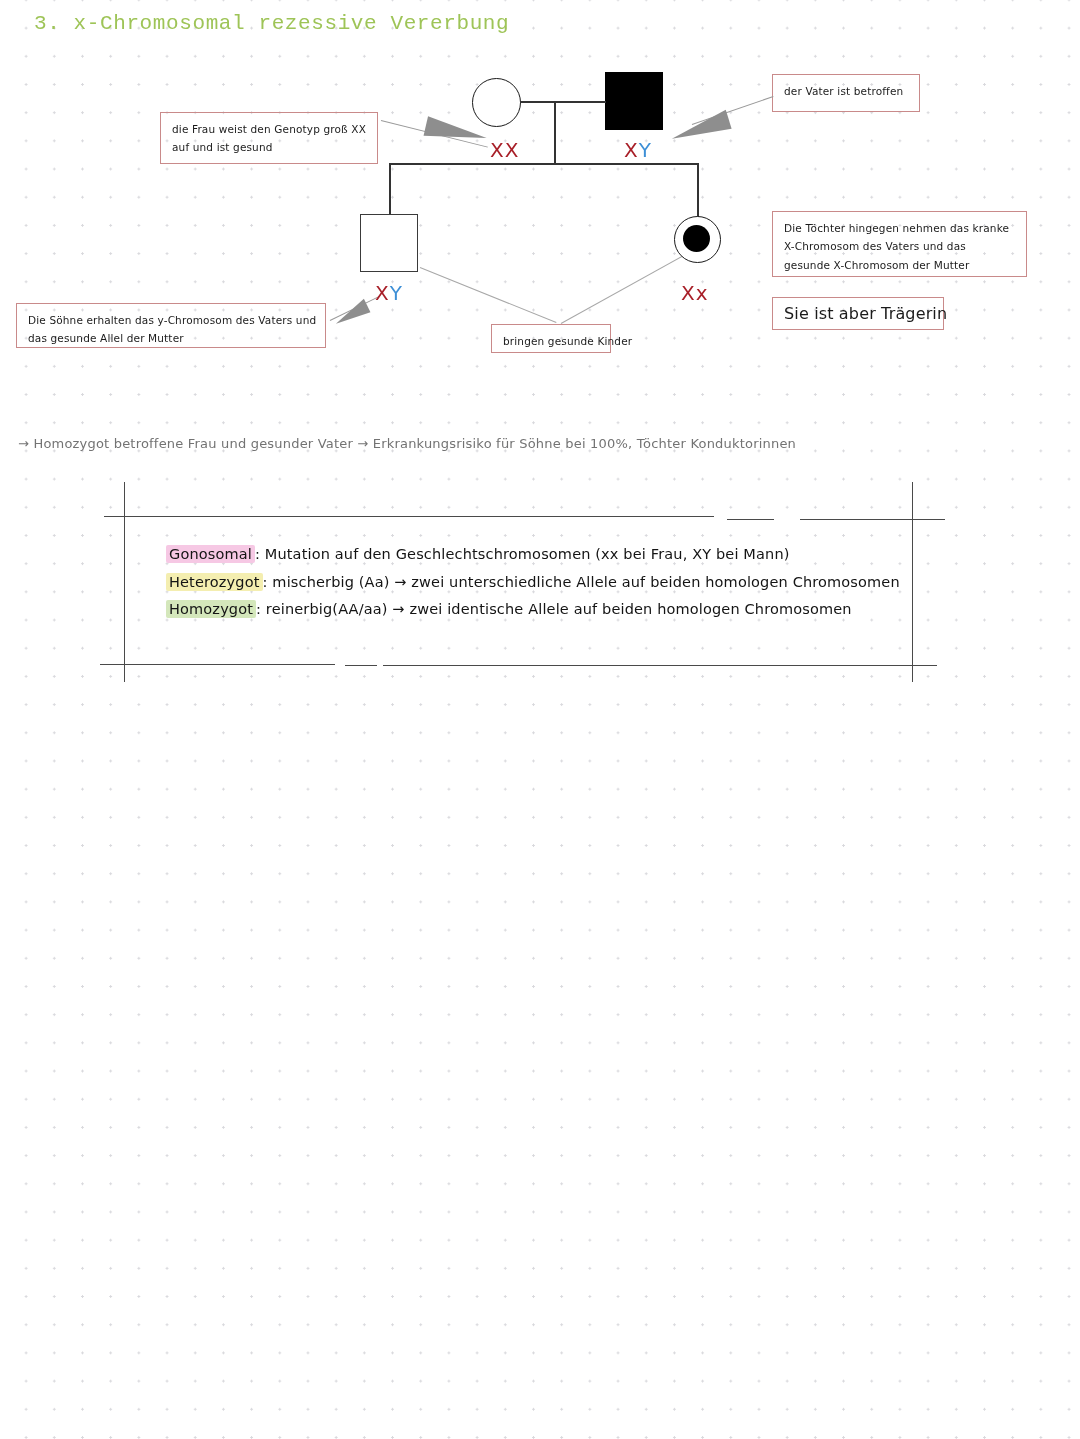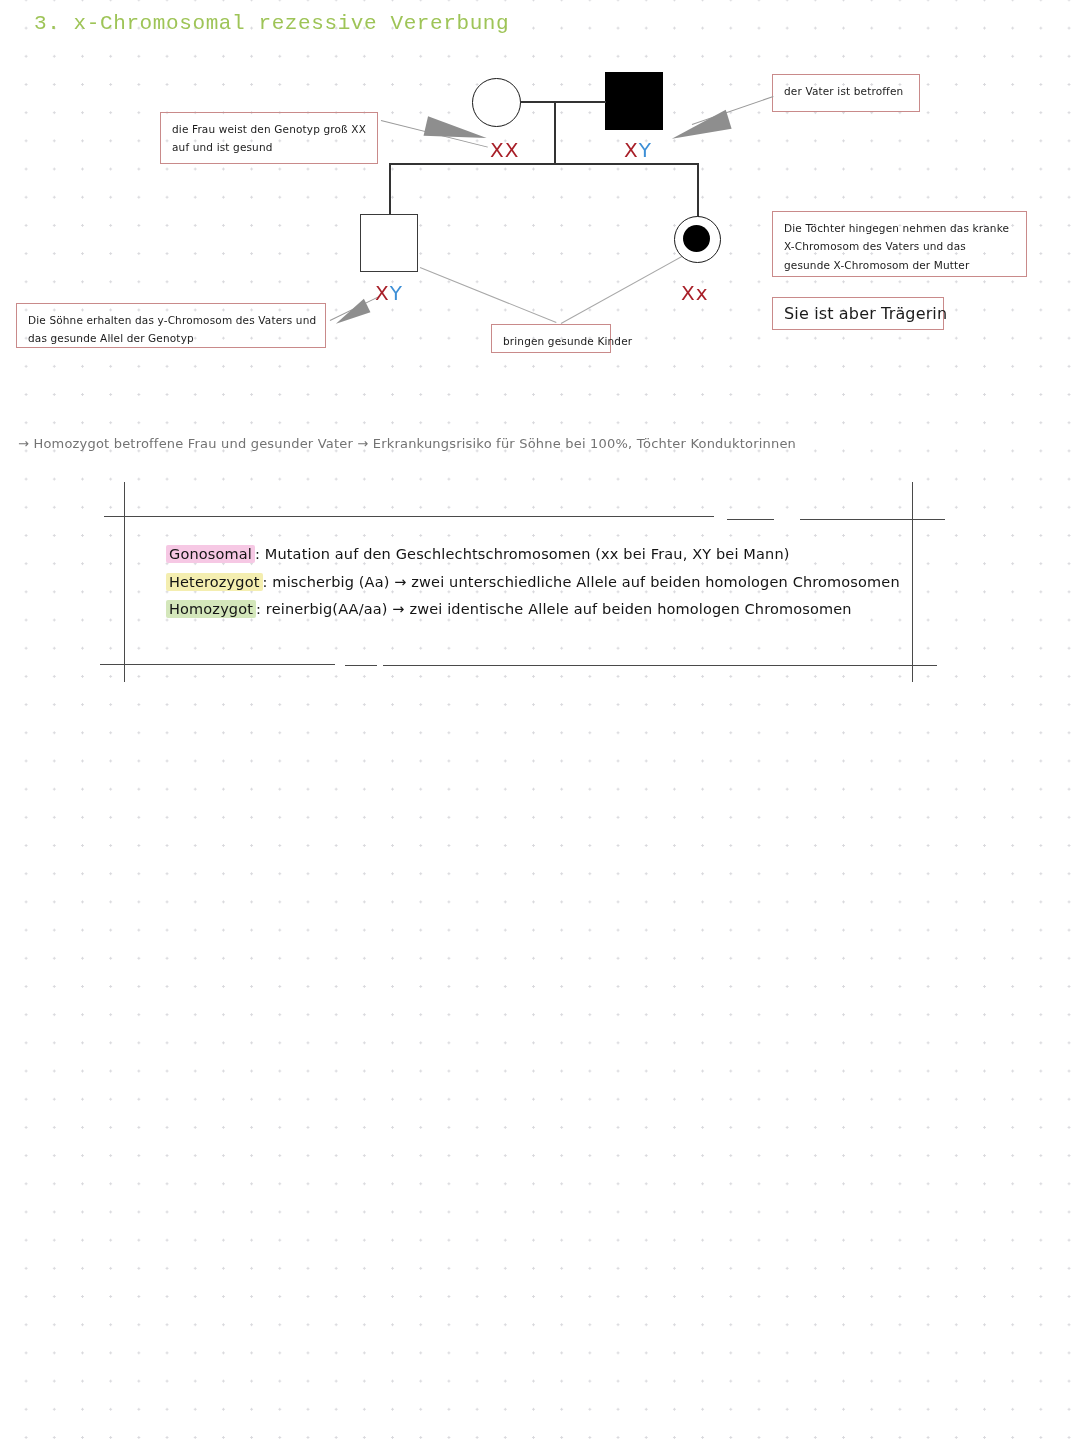--- a/index.html
+++ b/index.html
@@ -124,21 +124,21 @@
   <div>X-Chromosom des Vaters und das</div>
   <div>gesunde X-Chromosom der Mutter</div>
 </div>
 
 <div class="abs note" style="left:772px;top:297px;width:172px;height:33px;display:flex;align-items:center;">
   <div style="font-size:16px;">Sie ist aber Trägerin</div>
 </div>
 
 <div class="abs note" style="left:16px;top:303px;width:310px;height:45px;">
   <div>Die Söhne erhalten das y-Chromosom des Vaters und</div>
-  <div>das gesunde Allel der Genotyp</div>
+  <div>das gesunde Allel der Mutter</div>
 </div>
 
 <div class="abs leader" style="left:330px;top:320px;width:55px;transform:rotate(-26deg);"></div>
 <div class="abs arrowhead" style="left:333px;top:306px;border-right:36px solid #8e8e8e;border-top:10px solid transparent;border-bottom:5px solid transparent;transform:rotate(-26deg);"></div>
 
 <div class="abs note" style="left:491px;top:324px;width:120px;height:29px;display:flex;align-items:flex-start;">
   <div>bringen gesunde Kinder</div>
 </div>
 
 <div class="abs leader" style="left:420px;top:267px;width:147px;transform:rotate(22deg);background:#a8a8a8;"></div>

